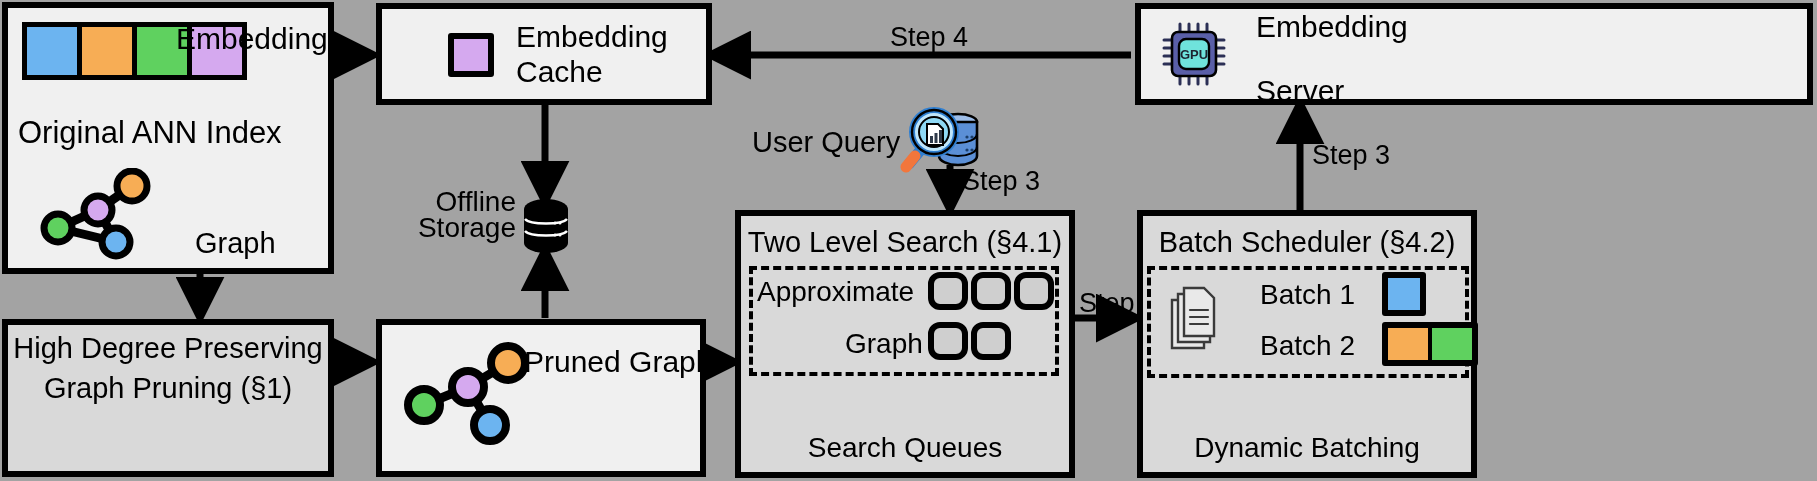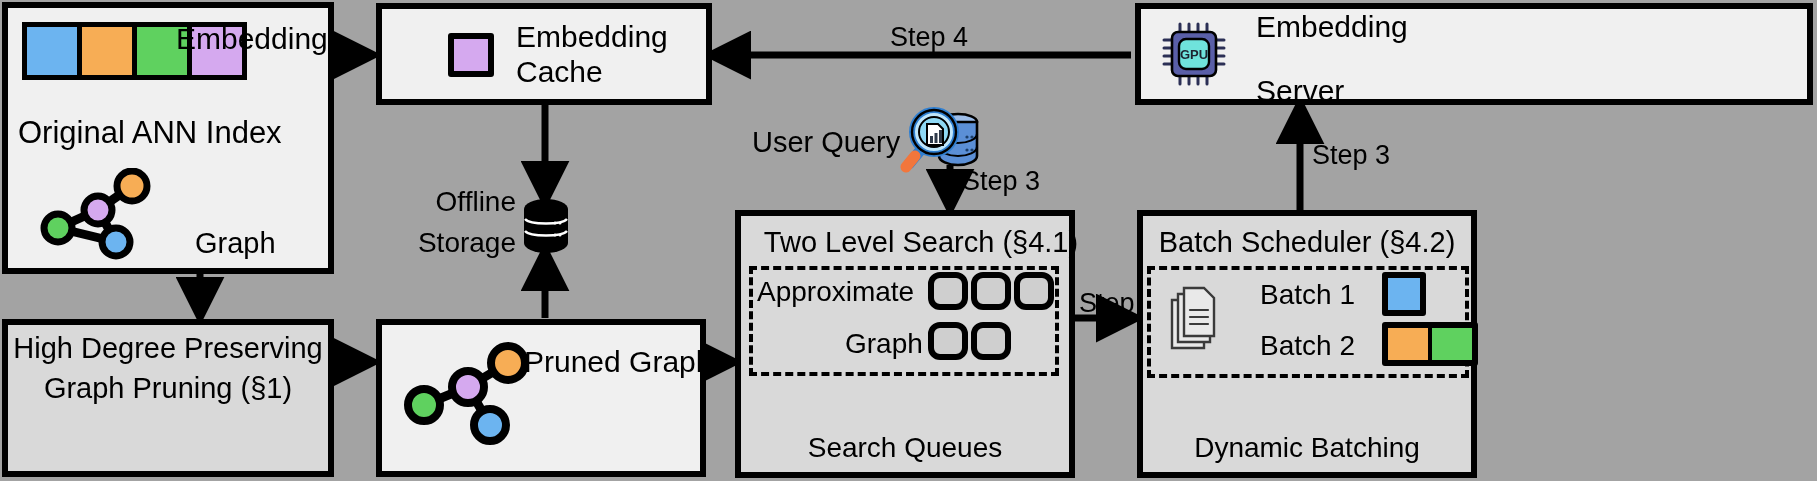--- a/index.html
+++ b/index.html
@@ -89,21 +89,21 @@
   <div class="box gray" style="left:2px;top:319px;width:332px;height:158px;"></div>
   <div class="lbl bold" style="left:0px;top:332px;width:336px;text-align:center;font-size:29px;">High Degree Preserving</div>
   <div class="lbl bold" style="left:0px;top:372px;width:336px;text-align:center;font-size:29px;">Graph Pruning (§1)</div>
 
   <div class="box" style="left:376px;top:3px;width:336px;height:102px;"></div>
   <div class="sq" style="left:448px;top:33px;width:46px;height:44px;background:#d5a9ef;"></div>
   <div class="lbl" style="left:516px;top:20px;font-size:30px;">Embedding</div>
   <div class="lbl" style="left:516px;top:55px;font-size:30px;">Cache</div>
 
   <div class="lbl bold" style="left:424px;top:186px;width:92px;text-align:right;font-size:28px;">Offline</div>
-  <div class="lbl bold" style="left:404px;top:227px;width:112px;text-align:right;font-size:28px;">Storage</div>
+  <div class="lbl bold" style="left:404px;top:212px;width:112px;text-align:right;font-size:28px;">Storage</div>
   <svg class="icn" style="left:522px;top:198px;" width="48" height="56" viewBox="0 0 48 56">
     <g fill="#000">
       <ellipse cx="24" cy="11" rx="22" ry="10"></ellipse>
       <rect x="2" y="11" width="44" height="34"></rect>
       <ellipse cx="24" cy="45" rx="22" ry="10"></ellipse>
     </g>
     <g stroke="#fff" stroke-width="2.4" fill="none">
       <path d="M3,21 C8,27 40,27 45,21"></path>
       <path d="M3,33 C8,39 40,39 45,33"></path>
     </g>
@@ -153,21 +153,21 @@
         <path d="M29,20 h11 l5,5 v16 h-16 z" fill="#fff" stroke="#000" stroke-width="2"></path>
         <rect x="32" y="32" width="3" height="7" fill="#2f3a4a"></rect>
         <rect x="36.5" y="29" width="3" height="10" fill="#2f3a4a"></rect>
         <rect x="41" y="26" width="3" height="13" fill="#2f3a4a"></rect>
       </g>
     </g>
   </svg>
   <div class="lbl bold" style="left:962px;top:166px;font-size:27px;">Step 3</div>
 
   <div class="box gray" style="left:735px;top:210px;width:340px;height:268px;"></div>
-  <div class="lbl bold" style="left:735px;top:226px;width:340px;text-align:center;font-size:29px;padding-left:16px;">Two Level Search (§4.1)</div>
+  <div class="lbl bold" style="left:735px;top:226px;width:340px;text-align:center;font-size:29px;">Two Level Search (§4.1)</div>
 
   <div class="dashed" style="left:749px;top:266px;width:310px;height:110px;"></div>
 
   <div class="lbl" style="left:757px;top:276px;font-size:28px;">Approximate</div>
   <div class="slotrow" style="left:928px;top:272px;">
     <div class="slot" style="width:40px;height:38px;"></div>
     <div class="slot" style="width:40px;height:38px;"></div>
     <div class="slot" style="width:40px;height:38px;"></div>
   </div>
 

